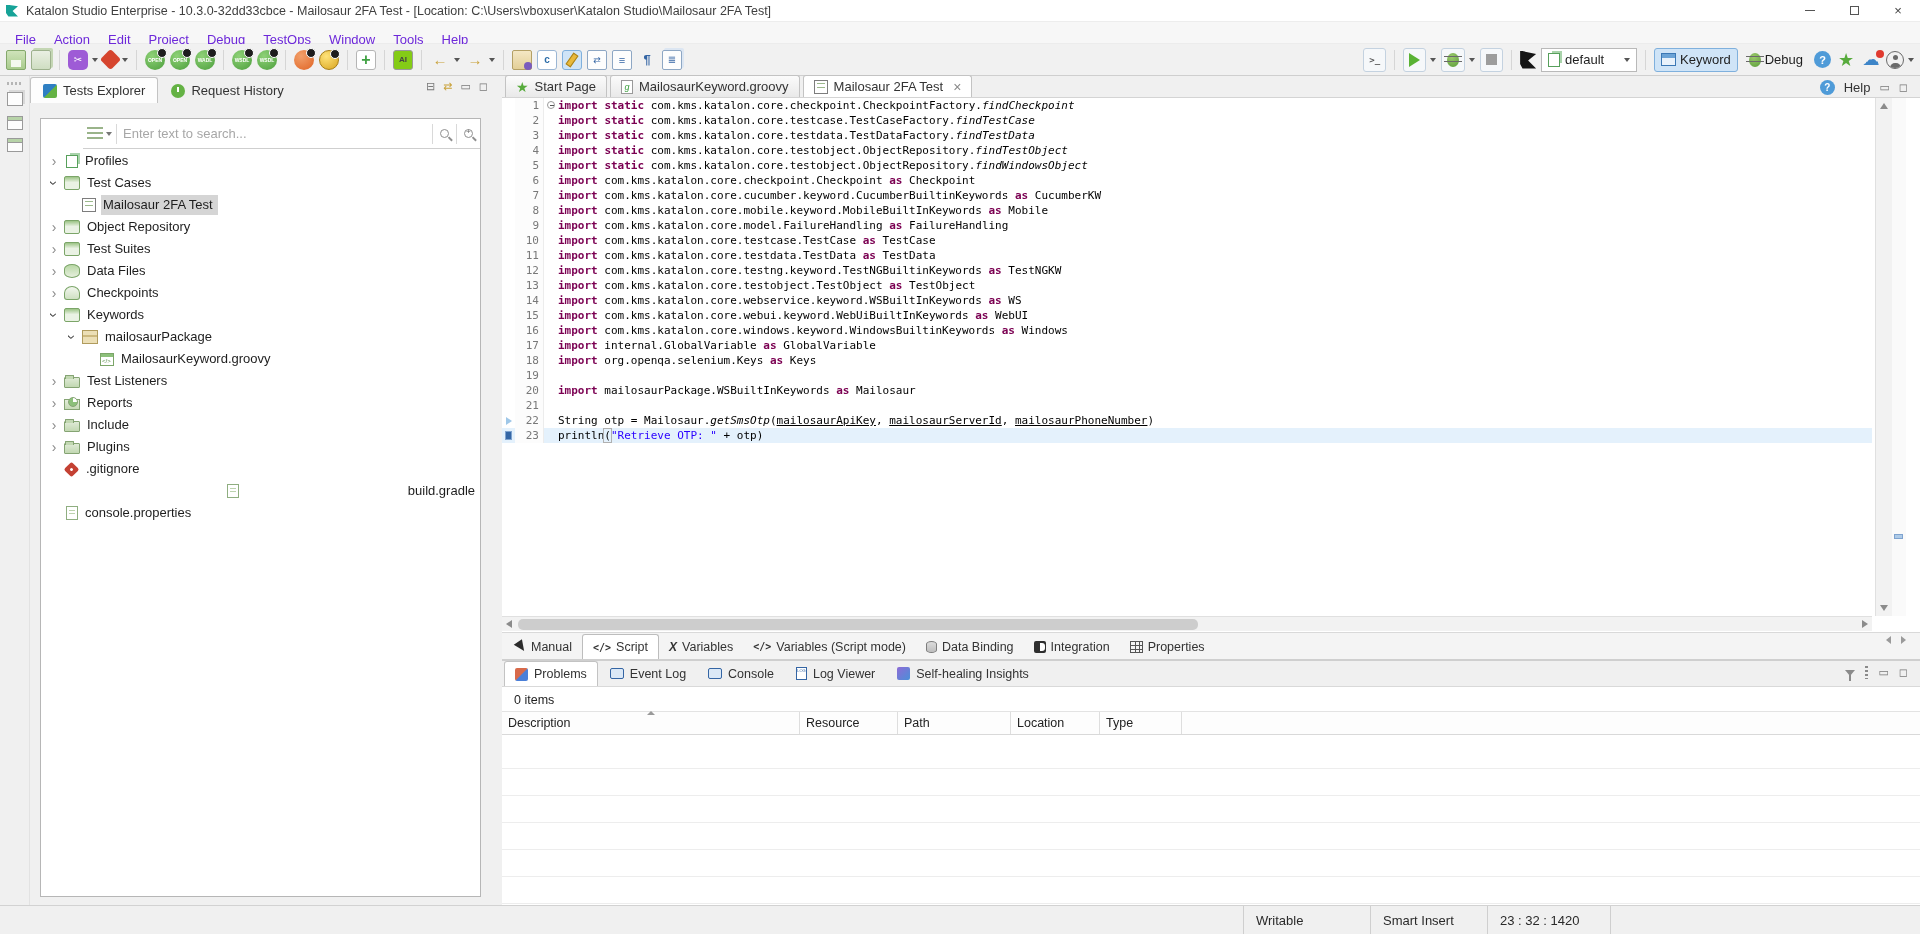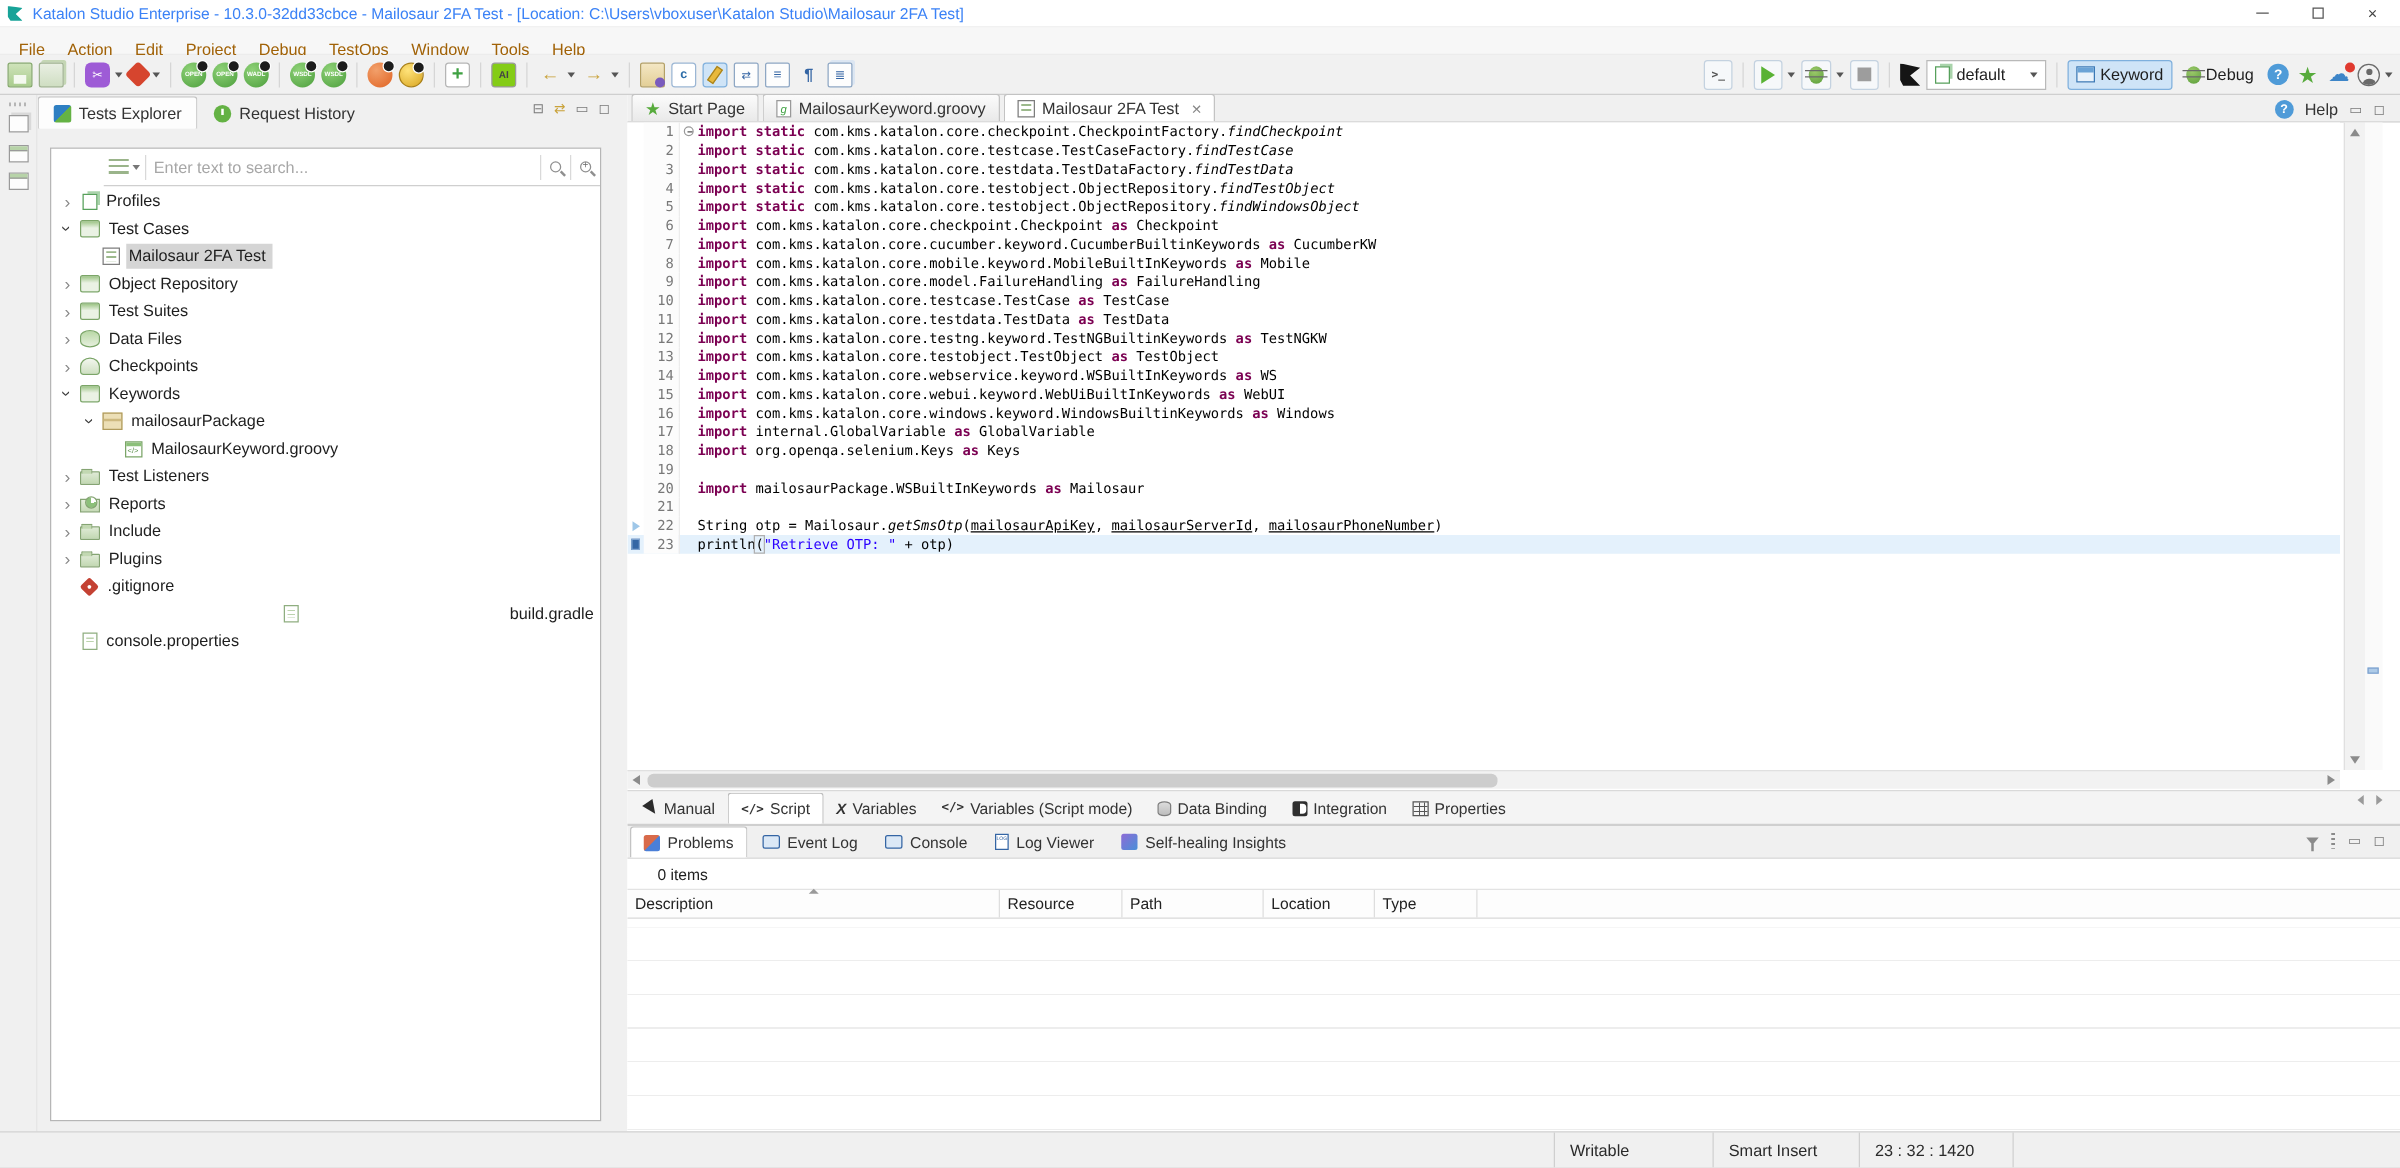--- a/index.html
+++ b/index.html
@@ -5,31 +5,31 @@
   html,body{margin:0;padding:0;background:#d4d4d4;}
   *{box-sizing:border-box;}
   #app{position:relative;width:1920px;height:934px;background:#f0f0f0;
        font-family:"Liberation Sans",sans-serif;font-size:13px;color:#1e1e1e;overflow:hidden;}
 
   
   .titlebar{position:absolute;left:0;top:0;width:1920px;height:22px;background:#ffffff;
             display:flex;align-items:center;border-bottom:1px solid #ededed;}
   .app-logo{width:12px;height:12px;margin:0 8px 0 6px;background:#17a398;flex:none;
             clip-path:polygon(0 0,100% 15%,55% 55%,100% 100%,20% 100%,0 70%);}
-  .title-text{color:#3b82f6;font-size:12.5px;white-space:nowrap;}
+  .title-text{color:#404040;font-size:12.5px;white-space:nowrap;}
   .wincontrols{margin-left:auto;display:flex;height:100%;}
   .wbtn{width:44px;height:100%;display:flex;align-items:center;justify-content:center;color:#444;}
   .glyph-min{width:10px;height:1px;background:#555;}
   .glyph-max{width:9px;height:9px;border:1px solid #555;}
   .glyph-close{font-size:13px;color:#444;line-height:1;}
 
   
   .menubar{position:absolute;left:0;top:22px;width:1920px;height:22px;background:#f7f7f7;
            display:flex;align-items:center;padding-left:6px;border-bottom:1px solid #ececec;}
-  .menu-item{padding:2px 9px;color:#a16207;margin-top:14px;}
+  .menu-item{padding:2px 9px;color:#6d28d9;margin-top:14px;}
 
   
   .toolbar{position:absolute;left:0;top:44px;width:1920px;height:32px;background:#f1f1f1;
            border-bottom:1px solid #cfcfcf;display:flex;align-items:center;padding:0 6px;gap:5px;}
   .tb-sep{width:1px;height:20px;background:#d6d6d6;margin:0 3px;flex:none;}
   .tb-spacer{flex:1;}
   .tbi{width:20px;height:20px;flex:none;position:relative;display:flex;align-items:center;
        justify-content:center;font-size:8px;color:#fff;}
   .dd-arrow{width:0;height:0;border-left:3.5px solid transparent;border-right:3.5px solid transparent;
             border-top:4px solid #555;flex:none;margin-left:-1px;}
@@ -215,21 +215,21 @@
   .probtab{height:25px;display:flex;align-items:center;gap:6px;padding:0 10px;font-size:12.5px;color:#333;margin-left:2px;}
   .probtab.active{background:#fff;border:1px solid #c3c3c3;border-bottom:none;border-radius:3px 3px 0 0;}
   .pt-problems{width:13px;height:13px;background:linear-gradient(135deg,#d86a4a 0 48%,#4a7fd8 52% 100%);border-radius:2px;}
   .pt-monitor{width:14px;height:11px;border:1.5px solid #3465a4;background:#dbe8f6;border-radius:2px;}
   .pt-log{width:11px;height:13px;border:1px solid #3465a4;background:#fff;font-size:4px;color:#3465a4;display:flex;align-items:flex-start;justify-content:center;}
   .pt-heal{width:13px;height:13px;background:linear-gradient(135deg,#8e6bd6,#4a90d8);border-radius:2px;color:#fff;font-size:9px;font-weight:bold;display:flex;align-items:center;justify-content:center;}
   .probtabs-right{margin-left:auto;display:flex;align-items:center;gap:10px;padding-right:12px;}
   .funnel{width:0;height:0;border-left:5px solid transparent;border-right:5px solid transparent;border-top:6px solid #8a8a8a;position:relative;}
   .funnel::after{content:"";position:absolute;left:-1px;top:-1px;width:2px;height:6px;background:#8a8a8a;}
   .dots-v{width:3px;height:13px;background:repeating-linear-gradient(#8a8a8a 0 2px,transparent 2px 4px);}
-  .items-count{padding:6px 0 4px 24px;font-size:12.5px;color:#1e1e1e;}
+  .items-count{padding:6px 0 4px 12px;font-size:12.5px;color:#1e1e1e;}
   .ptable-head{display:flex;height:24px;border-top:1px solid #e3e3e3;border-bottom:1px solid #d9d9d9;background:#fdfdfd;position:relative;}
   .pth{border-right:1px solid #dedede;display:flex;align-items:center;padding:0 6px;font-size:12.5px;color:#222;position:relative;}
   .sortcaret{position:absolute;top:-1px;left:50%;margin-left:-4px;width:0;height:0;
              border-left:4px solid transparent;border-right:4px solid transparent;border-bottom:4px solid #9a9a9a;}
   .ptable-body{position:absolute;left:0;right:0;top:81px;bottom:0;
       background:repeating-linear-gradient(#fff 0 26px,#ededed 26px 27px);}
 
   
   .statusbar{position:absolute;left:0;top:905px;width:1920px;height:30px;background:#f0f0f0;border-top:1px solid #d2d2d2;
              display:flex;align-items:stretch;font-size:13px;color:#2a2a2a;}

